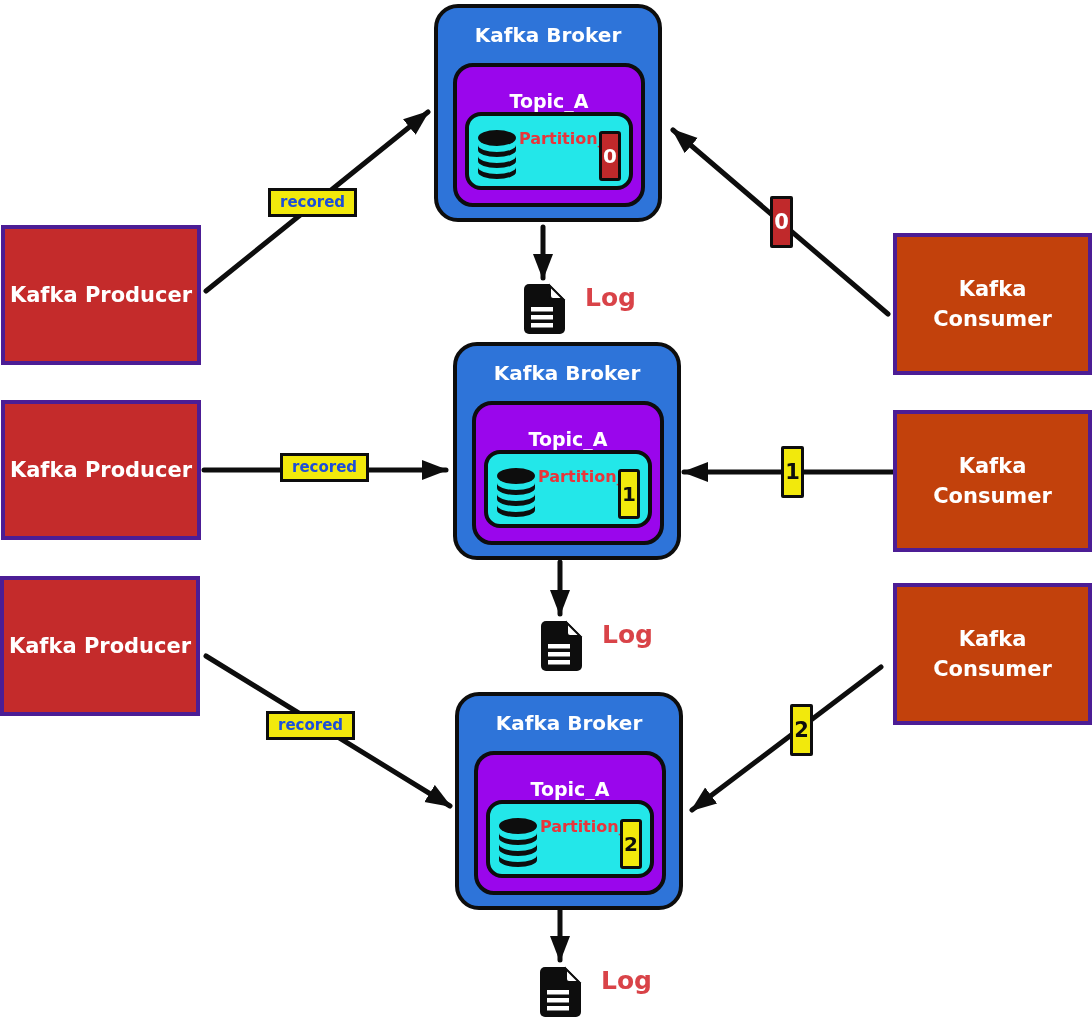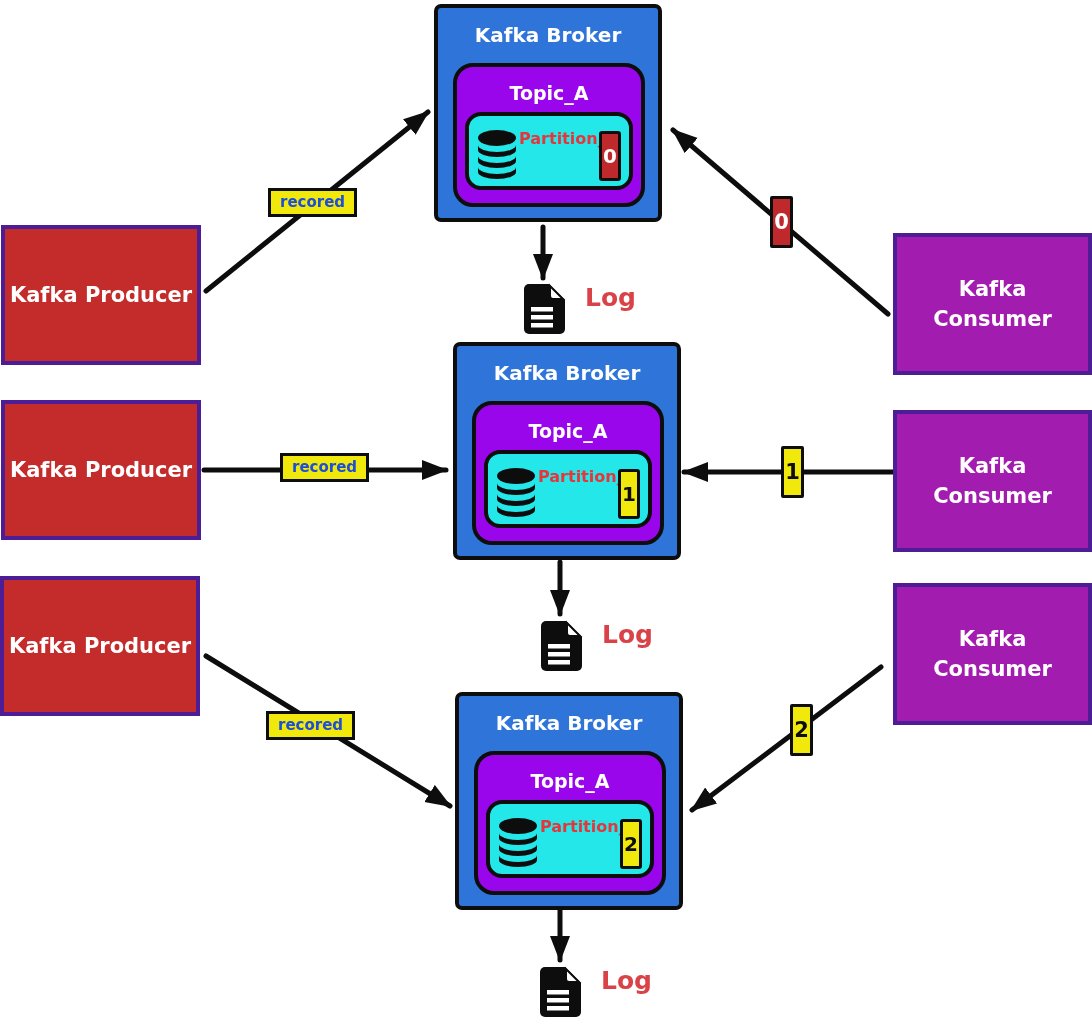--- a/index.html
+++ b/index.html
@@ -30,48 +30,48 @@
     align-items: center;
     justify-content: center;
     text-align: center;
     border: 4px solid #4c1d95;
     color: #ffffff;
     font-size: 21px;
     font-weight: bold;
     line-height: 1.45;
   }
   .producer { background: #c42b2b; width: 200px; height: 140px; }
-  .consumer { background: #a21caf; width: 199px; height: 142px; }
+  .consumer { background: #c2410c; width: 199px; height: 142px; }
 
   
   .broker {
     position: absolute;
     width: 228px;
     height: 218px;
     background: #2e74d9;
     border: 4px solid #0d0d0d;
-    border-radius: 7px;
+    border-radius: 24px;
   }
   .broker-title {
     text-align: center;
     padding-top: 15px;
     color: #ffffff;
     font-size: 20px;
     font-weight: bold;
   }
   .topic {
     position: absolute;
     left: 15px; right: 13px; top: 55px; bottom: 11px;
     background: #9a06ec;
     border: 4px solid #0d0d0d;
     border-radius: 20px;
   }
   .topic-title {
     text-align: center;
-    padding-top: 15px;
+    padding-top: 23px;
     color: #ffffff;
     font-size: 19px;
     font-weight: bold;
   }
   .partition {
     position: absolute;
     left: 8px; right: 8px; top: 45px; bottom: 13px;
     background: #23e7e9;
     border: 4px solid #0d0d0d;
     border-radius: 16px;

